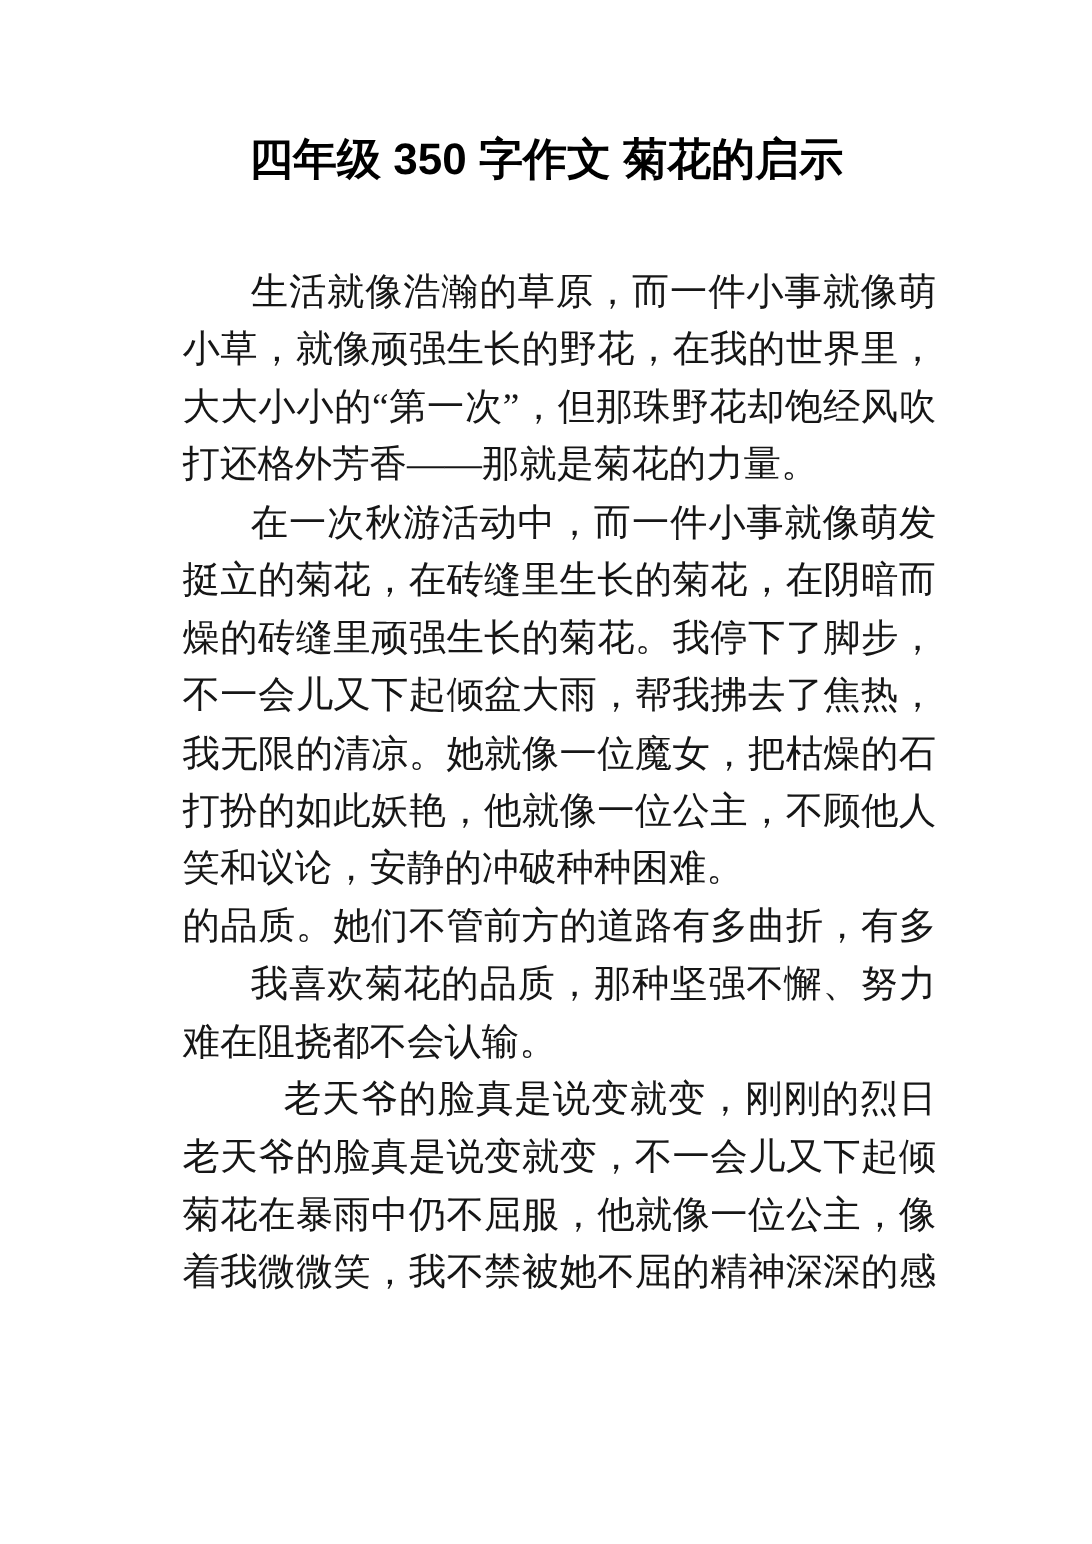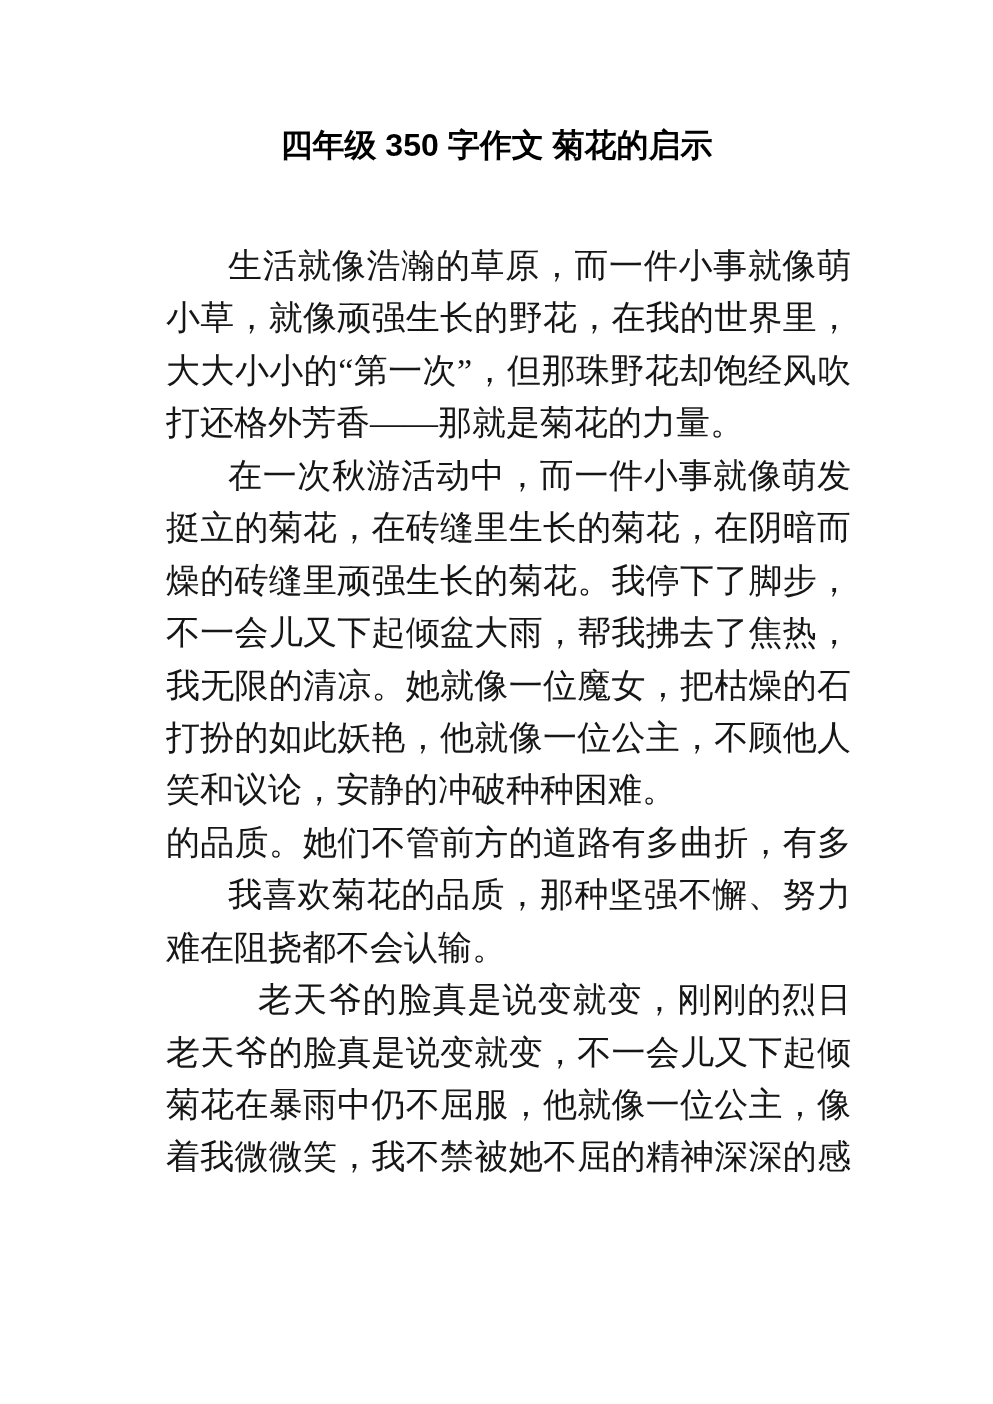--- a/index.html
+++ b/index.html
@@ -16,21 +16,21 @@
   }
   .doc-title {
     position: absolute;
     top: 122px;
     left: 0;
     width: 993px;
     margin: 0;
     text-align: center;
     font-family: "Liberation Sans", "DejaVu Sans", sans-serif;
     font-weight: bold;
-    font-size: 32px;
+    font-size: 40px;
     line-height: 46px;
     color: #000000;
     white-space: pre;
   }
   .essay-body {
     position: absolute;
     top: 240px;
     left: 166px;
     width: 685px;
     font-family: "Liberation Serif", "DejaVu Serif", serif;

